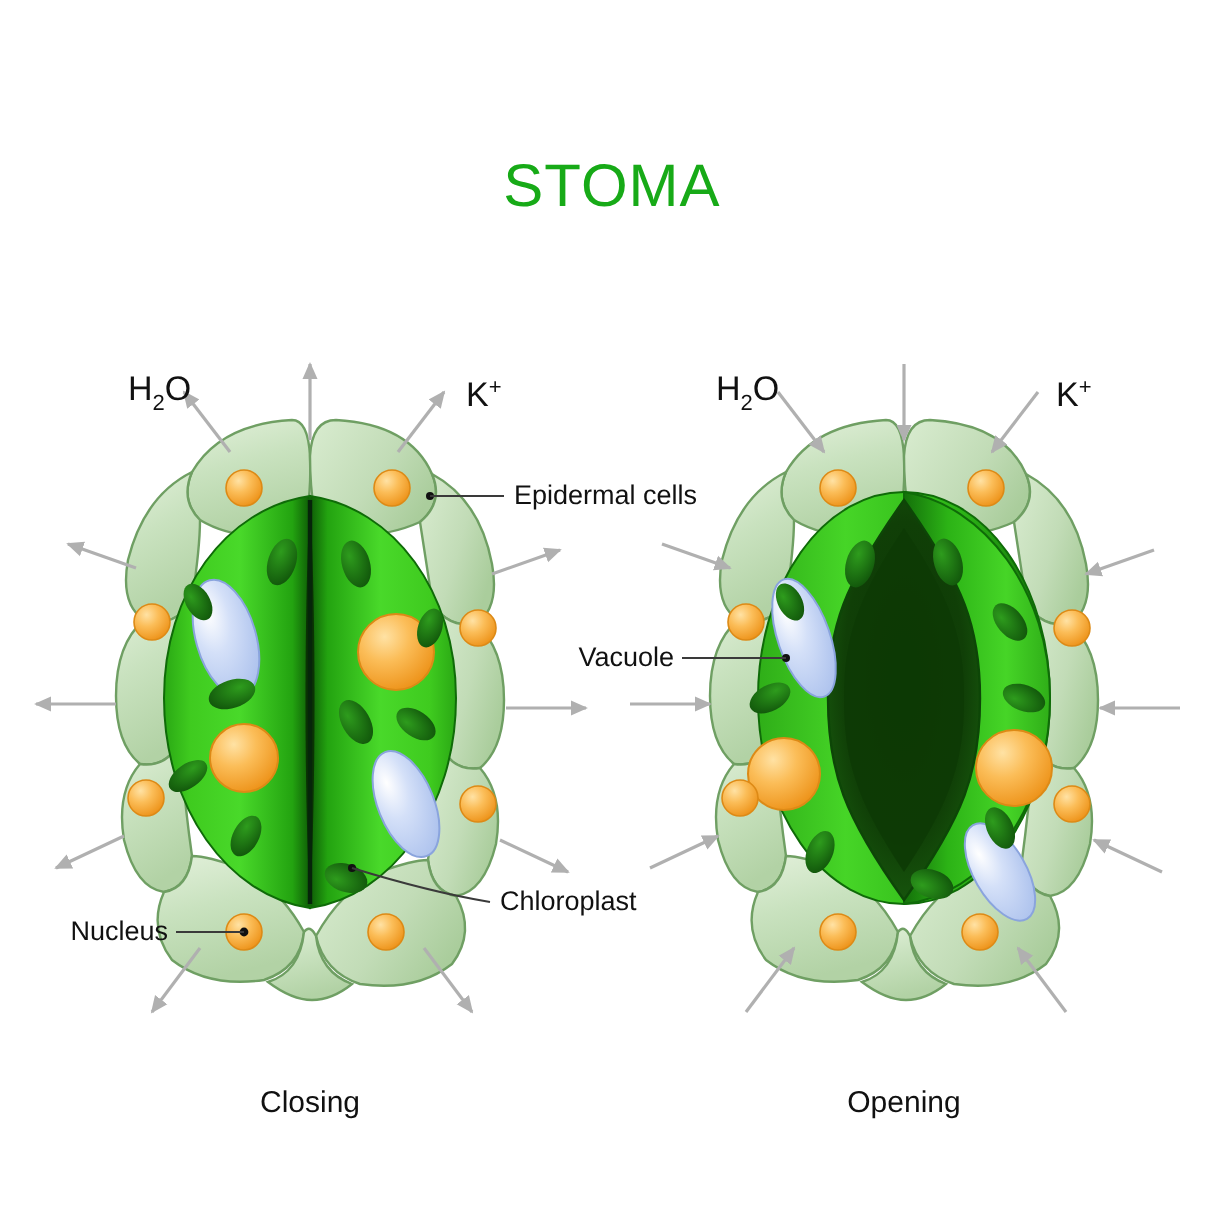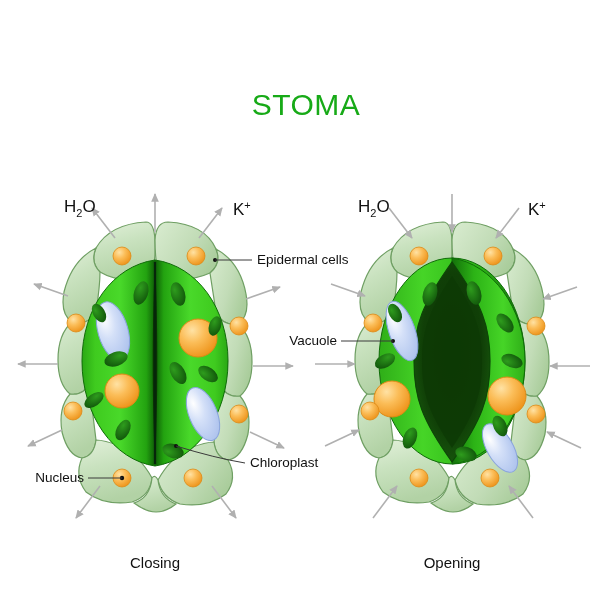--- a/index.html
+++ b/index.html
@@ -1,21 +1,21 @@
 <!DOCTYPE html>
 <html><head>
 <meta charset="utf-8">
 <style>
   html,body{margin:0;padding:0;}
   body{
     width:612px;height:612px;background:#ffffff;
     font-family:"Liberation Sans","DejaVu Sans",sans-serif;
     overflow:hidden;position:relative;
   }
-  #stage{position:absolute;left:0;top:16px;width:612px;height:512px;}
+  #stage{position:absolute;left:0;top:4px;width:612px;height:512px;}
   svg{display:block;}
   .ttl{font-size:30px;fill:#17aa17;font-family:"Liberation Sans",sans-serif;letter-spacing:.5px;}
   .cap{font-size:15px;fill:#111111;font-family:"Liberation Sans",sans-serif;}
   .lbl{font-size:13.5px;fill:#111111;font-family:"Liberation Sans",sans-serif;}
   .ion{font-size:17px;fill:#111111;font-family:"Liberation Sans",sans-serif;}
   .ion .sub{font-size:11px;}
   .ion .sup{font-size:11px;}
   .leader{stroke:#3a3a3a;stroke-width:1;fill:none;}
   .arrow{stroke:#b0b0b0;stroke-width:1.6;fill:none;}
   .dot{fill:#111111;}

